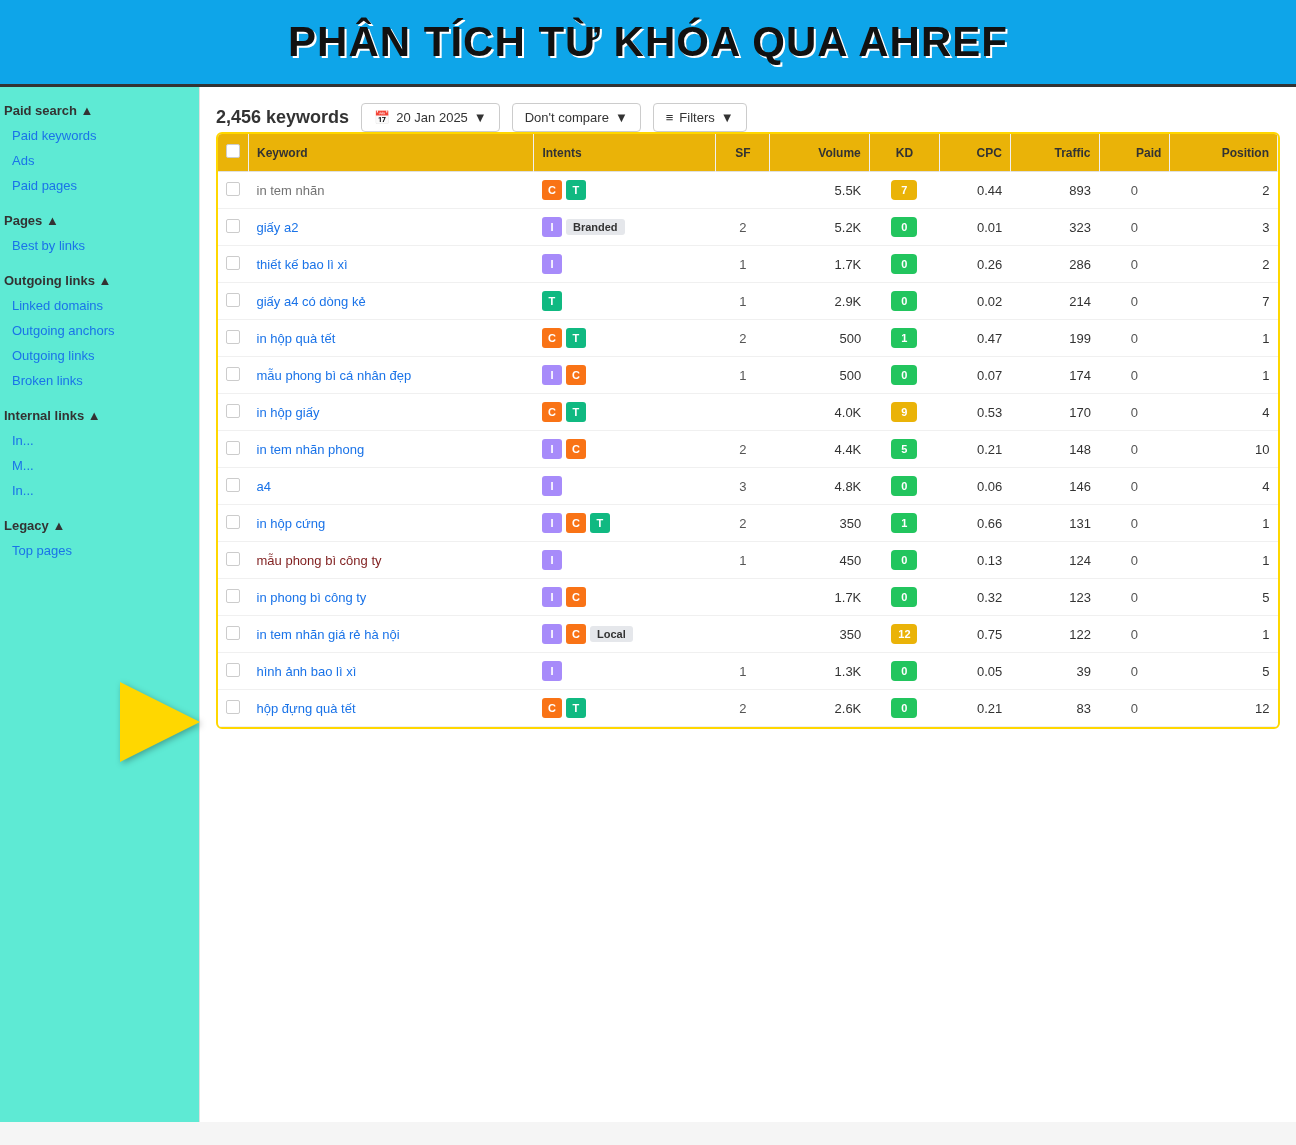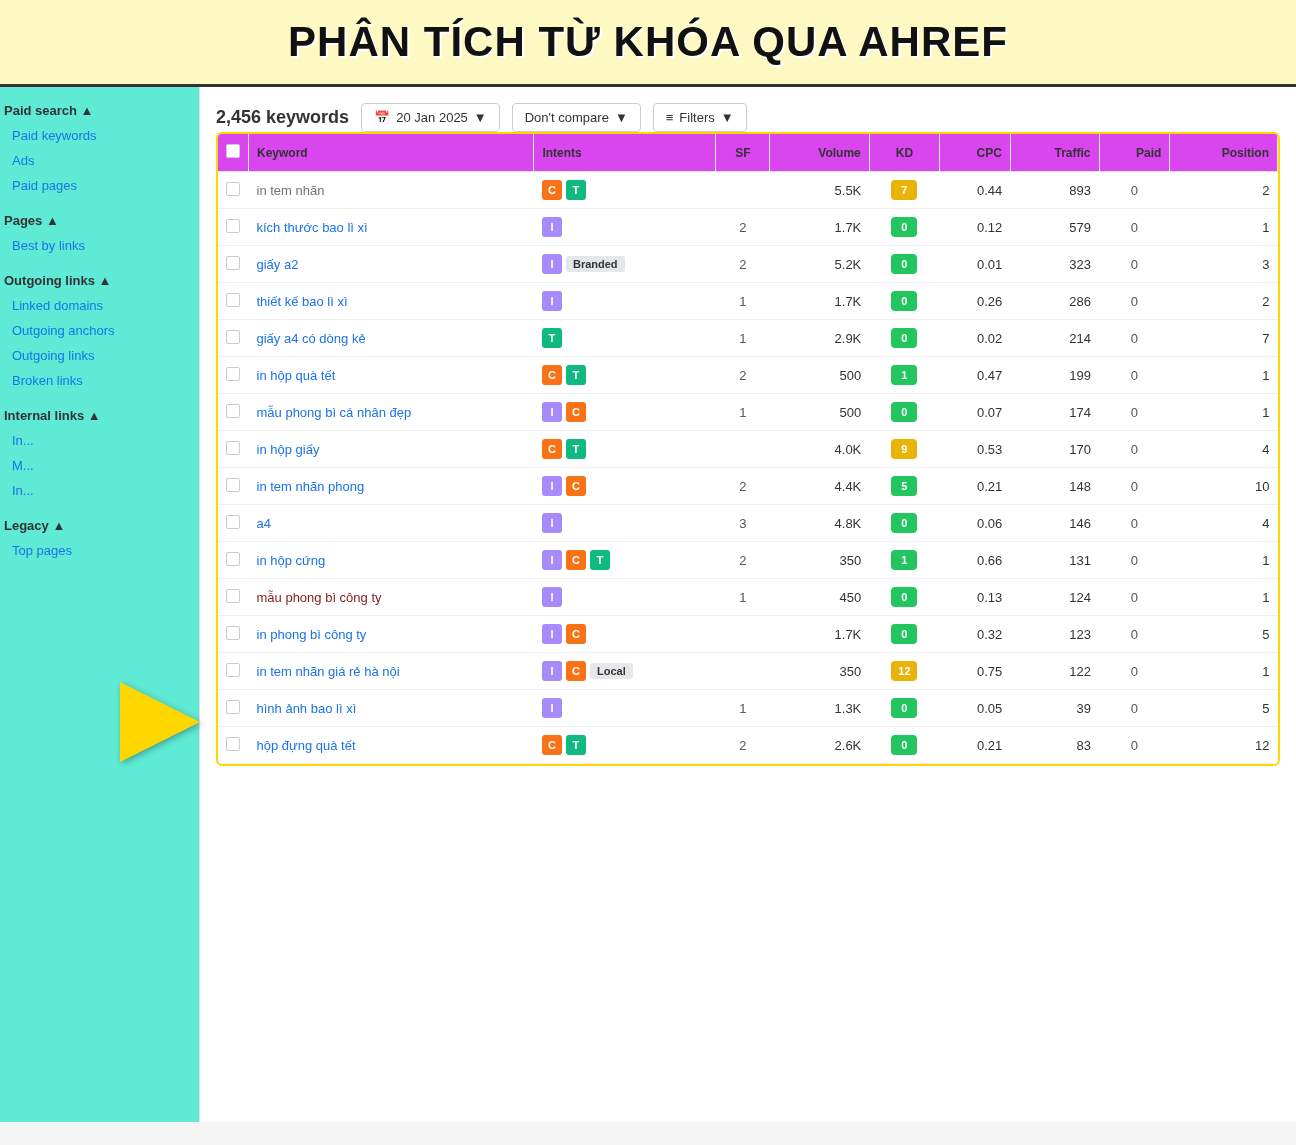--- a/index.html
+++ b/index.html
@@ -1,19 +1,19 @@
 <!DOCTYPE html>
 <html><head>
   <meta charset="utf-8">
   <style>
     * { box-sizing: border-box; margin: 0; padding: 0; }
     body { font-family: Arial, sans-serif; font-size: 13px; background: #f5f5f5; color: #333; }
 
     .header-banner {
-      background: #fef9c3;
+      background: #0ea5e9;
       padding: 18px 24px;
       text-align: center;
       border-bottom: 3px solid #333;
     }
     .header-banner h1 {
       font-size: 42px;
       font-weight: 900;
       color: #111;
       text-transform: uppercase;
       letter-spacing: 1px;
@@ -111,21 +111,21 @@
       overflow: hidden;
       background: #fff;
     }
 
     table {
       width: 100%;
       border-collapse: collapse;
     }
 
     thead tr {
-      background: #d946ef;
+      background: #eab308;
       border-bottom: 1px solid #e0e0e0;
     }
 
     th {
       padding: 10px 8px;
       text-align: left;
       font-weight: 700;
       font-size: 12px;
       color: #333;
       border-right: 1px solid #f0f0f0;
@@ -315,36 +315,20 @@
               <td class="center-num"></td>
               <td class="number">5.5K</td>
               <td class="center"><span class="kd-badge kd-yellow">7</span></td>
               <td class="number">0.44</td>
               <td class="number">893</td>
               <td class="center-num">0</td>
               <td class="number">2</td>
             </tr>
             <tr>
               <td class="checkbox-cell"><span class="checkbox"></span></td>
-              <td style="color: rgb(26, 115, 232); cursor: pointer;">kích thước bao lì xì</td>
-              <td>
-                <div class="intents-cell">
-                  <span class="intent-badge intent-I">I</span>
-                </div>
-              </td>
-              <td class="center-num">2</td>
-              <td class="number">1.7K</td>
-              <td class="center"><span class="kd-badge kd-green">0</span></td>
-              <td class="number">0.12</td>
-              <td class="number">579</td>
-              <td class="center-num">0</td>
-              <td class="number">1</td>
-            </tr>
-            <tr>
-              <td class="checkbox-cell"><span class="checkbox"></span></td>
               <td style="color: rgb(26, 115, 232); cursor: pointer;">giấy a2</td>
               <td>
                 <div class="intents-cell">
                   <span class="intent-badge intent-I">I</span>
                   <span class="intent-label">Branded</span>
                 </div>
               </td>
               <td class="center-num">2</td>
               <td class="number">5.2K</td>
               <td class="center"><span class="kd-badge kd-green">0</span></td>

